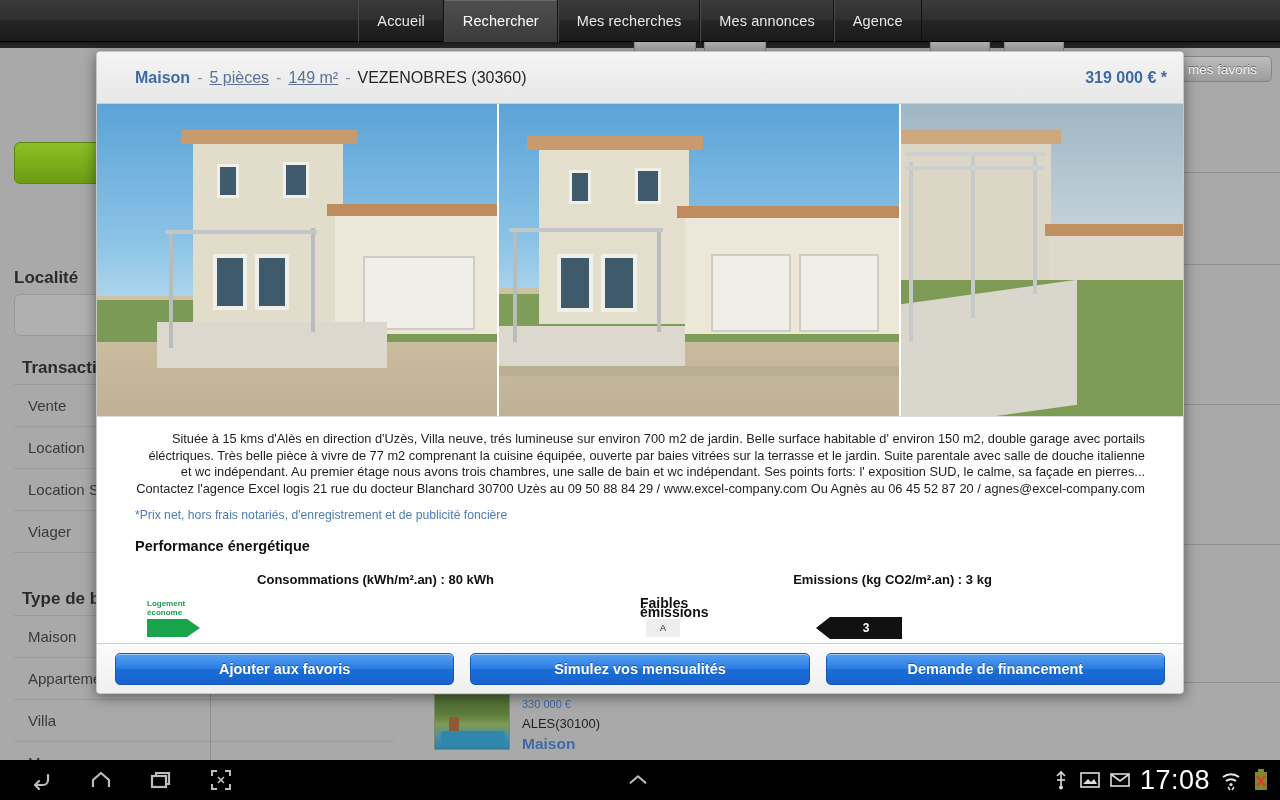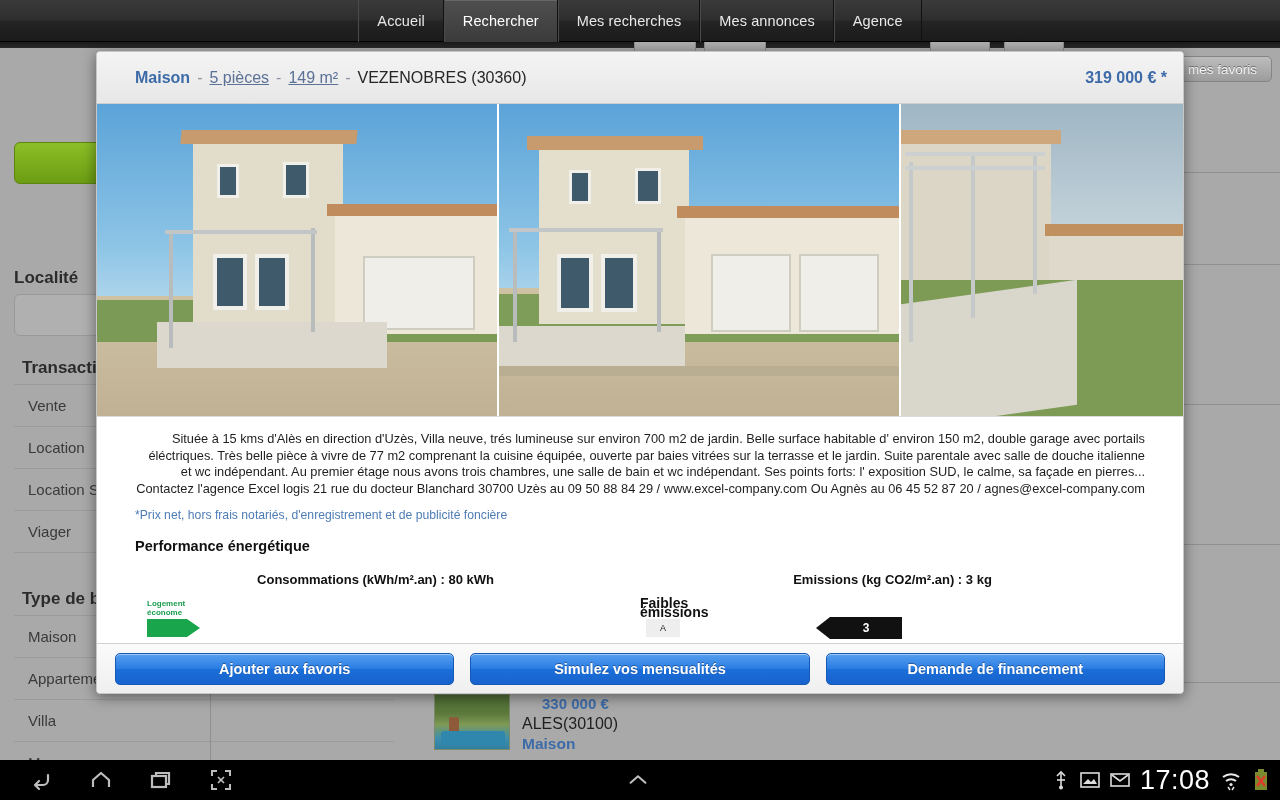--- a/index.html
+++ b/index.html
@@ -114,22 +114,22 @@
     position:relative;
   }
   .res-thumb:after{
     content:""; position:absolute; left:6px; bottom:4px; width:64px; height:14px;
     background:#2f87ad; border-radius:3px;
   }
   .res-thumb:before{
     content:""; position:absolute; left:14px; bottom:16px; width:10px; height:16px;
     background:#8d5a3a; border-radius:2px;
   }
-  .res-price{ color:#3d6ba8; font-size:15px; font-weight:bold; line-height:20px;margin-left:20px; }
-  .res-city{ color:#1f1f1f; font-size:16px; line-height:20px; }
+  .res-price{ color:#3d6ba8; font-size:11px; font-weight:normal; line-height:20px; }
+  .res-city{ color:#1f1f1f; font-size:13px; line-height:20px; }
   .res-type{ color:#3d6ba8; font-size:15.5px; font-weight:bold; line-height:20px; }
   .res-sep{
     position:absolute; left:0; width:100%; height:1px; background:#8f8f8f;
   }
   .right-rows{
     position:absolute; left:440px; top:0; right:0; bottom:0;
   }
   .rr{ position:absolute; left:0; right:0; height:1px; background:#8f8f8f; }
 
   

